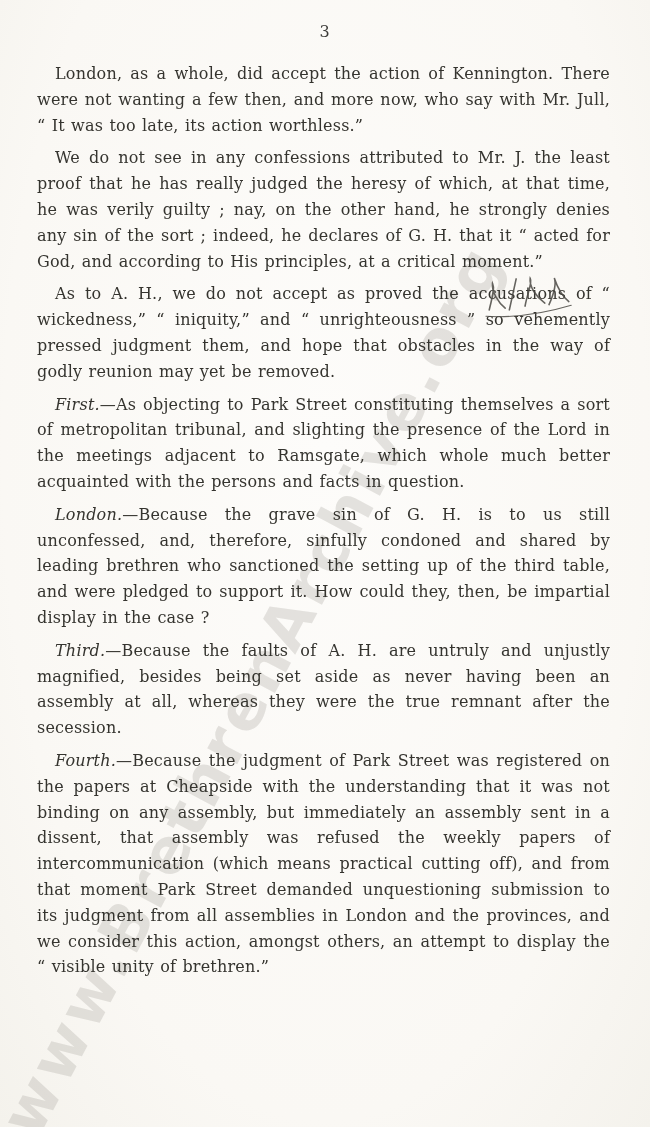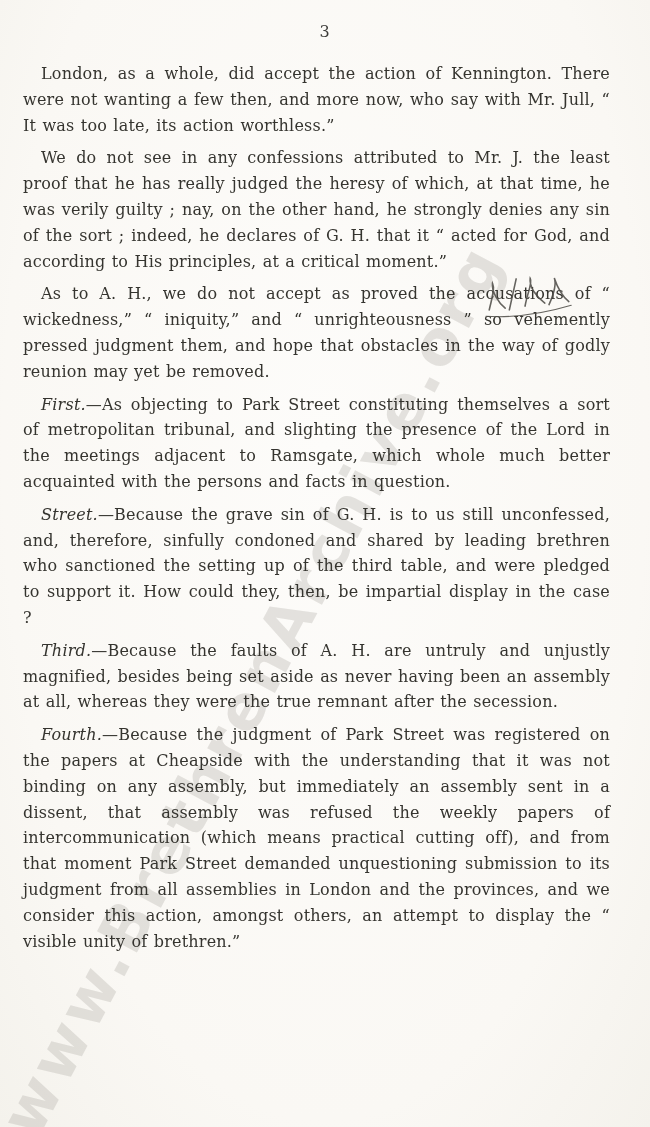--- a/index.html
+++ b/index.html
@@ -38,21 +38,21 @@
     z-index: 2;
     text-align: center;
     padding-top: 22px;
     font-size: 16px;
     color: #3c3b38;
     letter-spacing: 1px;
   }
   .page-body {
     position: relative;
     z-index: 2;
-    padding: 20px 40px 0 23px;
+    padding: 20px 40px 0 37px;
     color: #35342f;
   }
   .para {
     margin: 0 0 7px 0;
     font-size: 16px;
     line-height: 25.8px;
     text-align: justify;
     text-indent: 18px;
     letter-spacing: 0.2px;
     word-spacing: 1px;
@@ -76,21 +76,21 @@
   <div class="watermark">www.BrethrenArchive.org</div>
 
   <div class="page-number">3</div>
 
   <div class="page-body">
 
   <p class="para"><span>London, as a whole, did accept the action of Kennington. There were not wanting a few then, and more now, who say with Mr. Jull, “ It was too late, its action worthless.”</span></p>
       <p class="para"><span>We do not see in any confessions attributed to Mr. J. the least proof that he has really judged the heresy of which, at that time, he was verily guilty ; nay, on the other hand, he strongly denies any sin of the sort ; indeed, he declares of G. H. that it “ acted for God, and according to His principles, at a critical moment.”</span></p>
       <p class="para"><span>As to A. H., we do not accept as proved the accusations of “ wickedness,” “ iniquity,” and “ unrighteousness ” so vehemently pressed judgment them, and hope that obstacles in the way of godly reunion may yet be removed.</span></p>
       <p class="para"><em>First.</em><span>—As objecting to Park Street constituting themselves a sort of metropolitan tribunal, and slighting the presence of the Lord in the meetings adjacent to Ramsgate, which whole much better acquainted with the persons and facts in question.</span></p>
-      <p class="para"><em>Street.</em><span>—Because the grave sin of G. H. is to us still unconfessed, and, therefore, sinfully condoned and shared by leading brethren who sanctioned the setting up of the third table, and were pledged to support it.  How could they, then, be impartial display in the case ?</span></p>
+      <p class="para"><em>London.</em><span>—Because the grave sin of G. H. is to us still unconfessed, and, therefore, sinfully condoned and shared by leading brethren who sanctioned the setting up of the third table, and were pledged to support it.  How could they, then, be impartial display in the case ?</span></p>
       <p class="para"><em>Third.</em><span>—Because the faults of A. H. are untruly and unjustly magnified, besides being set aside as never having been an assembly at all, whereas they were the true remnant after the secession.</span></p>
       <p class="para"><em>Fourth.</em><span>—Because the judgment of Park Street was registered on the papers at Cheapside with the understanding that it was not binding on any assembly, but immediately an assembly sent in a dissent, that assembly was refused the weekly papers of intercommunication (which means practical cutting off), and from that moment Park Street demanded unquestioning submission to its judgment from all assemblies in London and the provinces, and we consider this action, amongst others, an attempt to display the “ visible unity of brethren.”</span></p>
     </div>
 
   <svg class="ink-mark" width="96" height="48" viewBox="0 0 96 48">
     <g fill="none" stroke="#4c4a45" stroke-width="1.6" stroke-linecap="round">
       <path d="M10,34 C14,22 18,14 16,8 C14,16 20,28 26,34"></path>
       <path d="M30,36 L40,6"></path>
       <path d="M46,34 C50,20 56,12 54,7 C52,15 58,26 66,33"></path>
       <path d="M70,35 C74,28 80,16 78,9 C80,18 84,28 90,34"></path>

